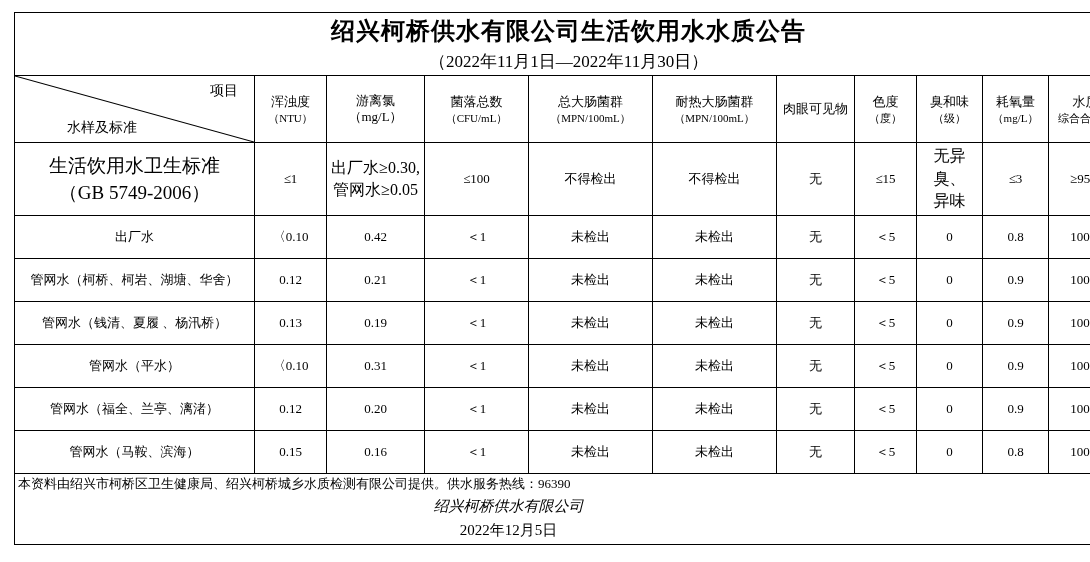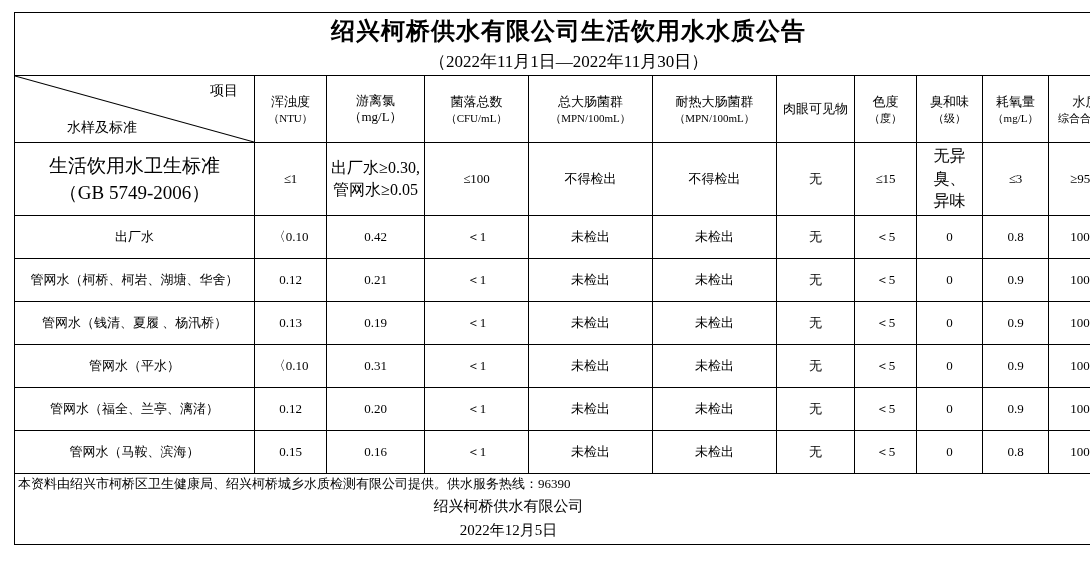--- a/index.html
+++ b/index.html
@@ -110,21 +110,21 @@
     font-size: 14.5px;
     line-height: 1.7;
     border: 1px solid #000;
   }
   .footnote-line1 { text-align: left; }
   .sign-block {
     text-align: center;
     margin-top: 2px;
     padding-right: 120px;
   }
-  .sign-company { font-size: 15px; line-height: 1.6; }
+  .sign-company { font-size: 15px; line-height: 1.6; font-style: italic; }
   .sign-date { font-size: 15px; line-height: 1.6; }
   .num { font-family: "Liberation Serif", serif; }
 </style>
 </head>
 <body>
 
 <div class="page">
   <table class="report">
     <colgroup>
       <col style="width:240px">

